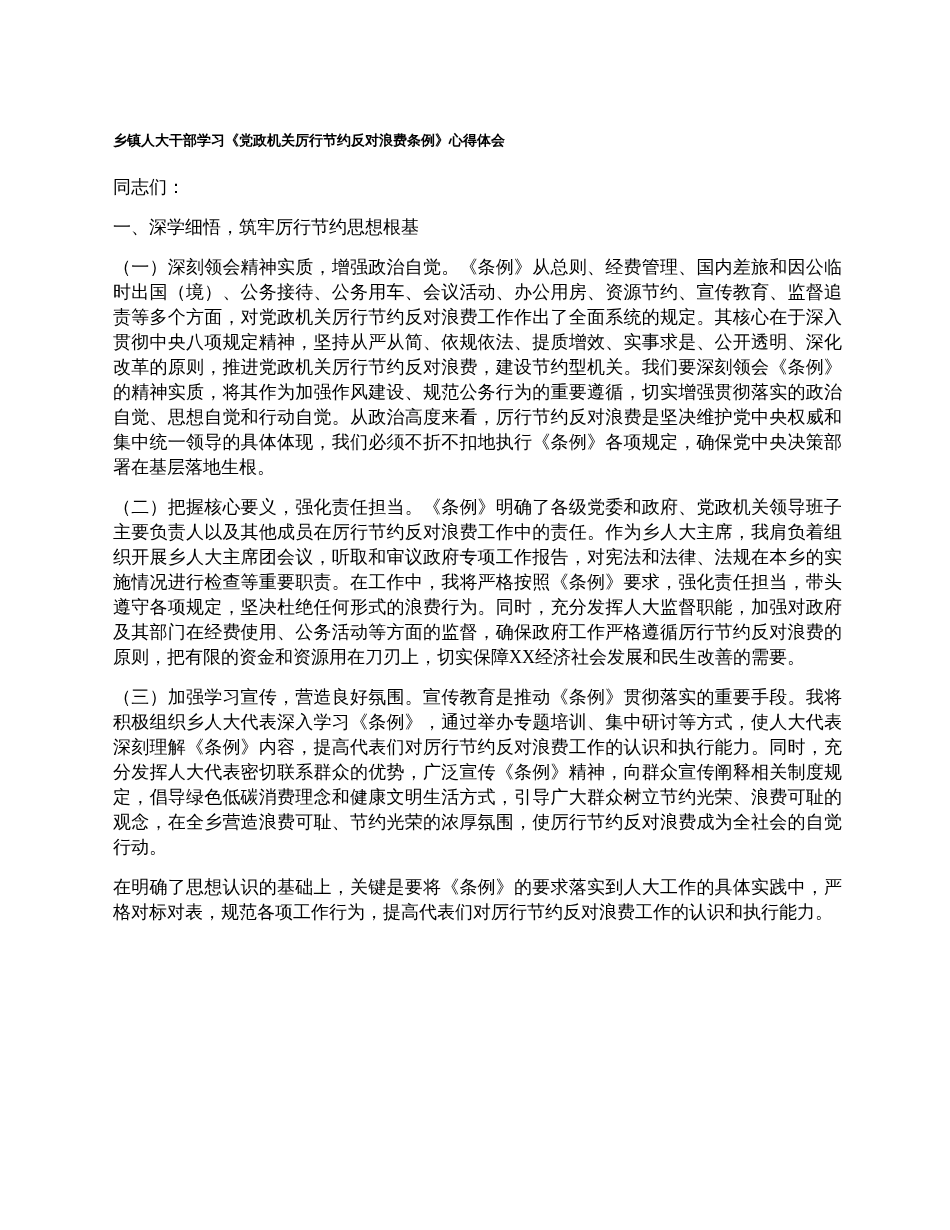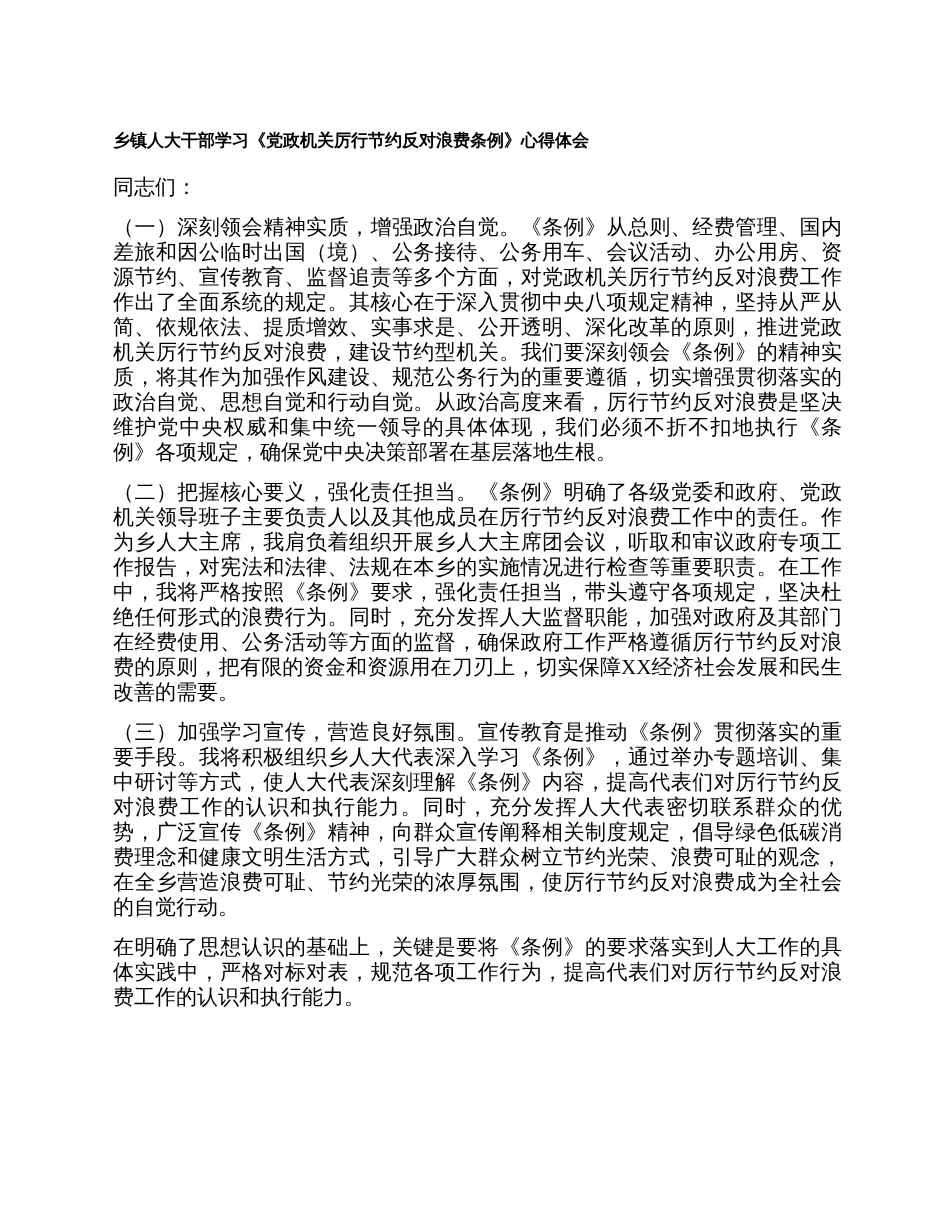--- a/index.html
+++ b/index.html
@@ -13,43 +13,44 @@
   }
   .page {
     width: 950px;
     height: 1230px;
     background: #ffffff;
     box-sizing: border-box;
     padding: 128px 108px 40px 113px;
     overflow: hidden;
   }
   .doc-title {
-    font-size: 17px;
+    font-size: 14px;
     font-weight: bold;
     line-height: 25px;
     margin: 0 0 22px 0;
     text-align: left;
   }
   .para {
-    font-size: 21px;
+    font-size: 18px;
     font-weight: normal;
     line-height: 25px;
     margin: 0 0 15px 0;
     text-align: justify;
     text-justify: inter-ideograph;
     word-break: break-all;
   }
   .para.heading {
     text-align: left;
   }
 </style>
 </head>
 <body>
 
 <div class="page">
   <h1 class="doc-title">乡镇人大干部学习《党政机关厉行节约反对浪费条例》心得体会</h1>
 
   <p class="para">同志们：</p>
+  <p class="para heading">一、深学细悟，筑牢厉行节约思想根基</p>
   <p class="para">（一）深刻领会精神实质，增强政治自觉。《条例》从总则、经费管理、国内差旅和因公临时出国（境）、公务接待、公务用车、会议活动、办公用房、资源节约、宣传教育、监督追责等多个方面，对党政机关厉行节约反对浪费工作作出了全面系统的规定。其核心在于深入贯彻中央八项规定精神，坚持从严从简、依规依法、提质增效、实事求是、公开透明、深化改革的原则，推进党政机关厉行节约反对浪费，建设节约型机关。我们要深刻领会《条例》的精神实质，将其作为加强作风建设、规范公务行为的重要遵循，切实增强贯彻落实的政治自觉、思想自觉和行动自觉。从政治高度来看，厉行节约反对浪费是坚决维护党中央权威和集中统一领导的具体体现，我们必须不折不扣地执行《条例》各项规定，确保党中央决策部署在基层落地生根。</p>
   <p class="para">（二）把握核心要义，强化责任担当。《条例》明确了各级党委和政府、党政机关领导班子主要负责人以及其他成员在厉行节约反对浪费工作中的责任。作为乡人大主席，我肩负着组织开展乡人大主席团会议，听取和审议政府专项工作报告，对宪法和法律、法规在本乡的实施情况进行检查等重要职责。在工作中，我将严格按照《条例》要求，强化责任担当，带头遵守各项规定，坚决杜绝任何形式的浪费行为。同时，充分发挥人大监督职能，加强对政府及其部门在经费使用、公务活动等方面的监督，确保政府工作严格遵循厉行节约反对浪费的原则，把有限的资金和资源用在刀刃上，切实保障XX经济社会发展和民生改善的需要。</p>
   <p class="para">（三）加强学习宣传，营造良好氛围。宣传教育是推动《条例》贯彻落实的重要手段。我将积极组织乡人大代表深入学习《条例》，通过举办专题培训、集中研讨等方式，使人大代表深刻理解《条例》内容，提高代表们对厉行节约反对浪费工作的认识和执行能力。同时，充分发挥人大代表密切联系群众的优势，广泛宣传《条例》精神，向群众宣传阐释相关制度规定，倡导绿色低碳消费理念和健康文明生活方式，引导广大群众树立节约光荣、浪费可耻的观念，在全乡营造浪费可耻、节约光荣的浓厚氛围，使厉行节约反对浪费成为全社会的自觉行动。</p>
   <p class="para">在明确了思想认识的基础上，关键是要将《条例》的要求落实到人大工作的具体实践中，严格对标对表，规范各项工作行为，提高代表们对厉行节约反对浪费工作的认识和执行能力。</p>
 </div>
 
 </body></html>

